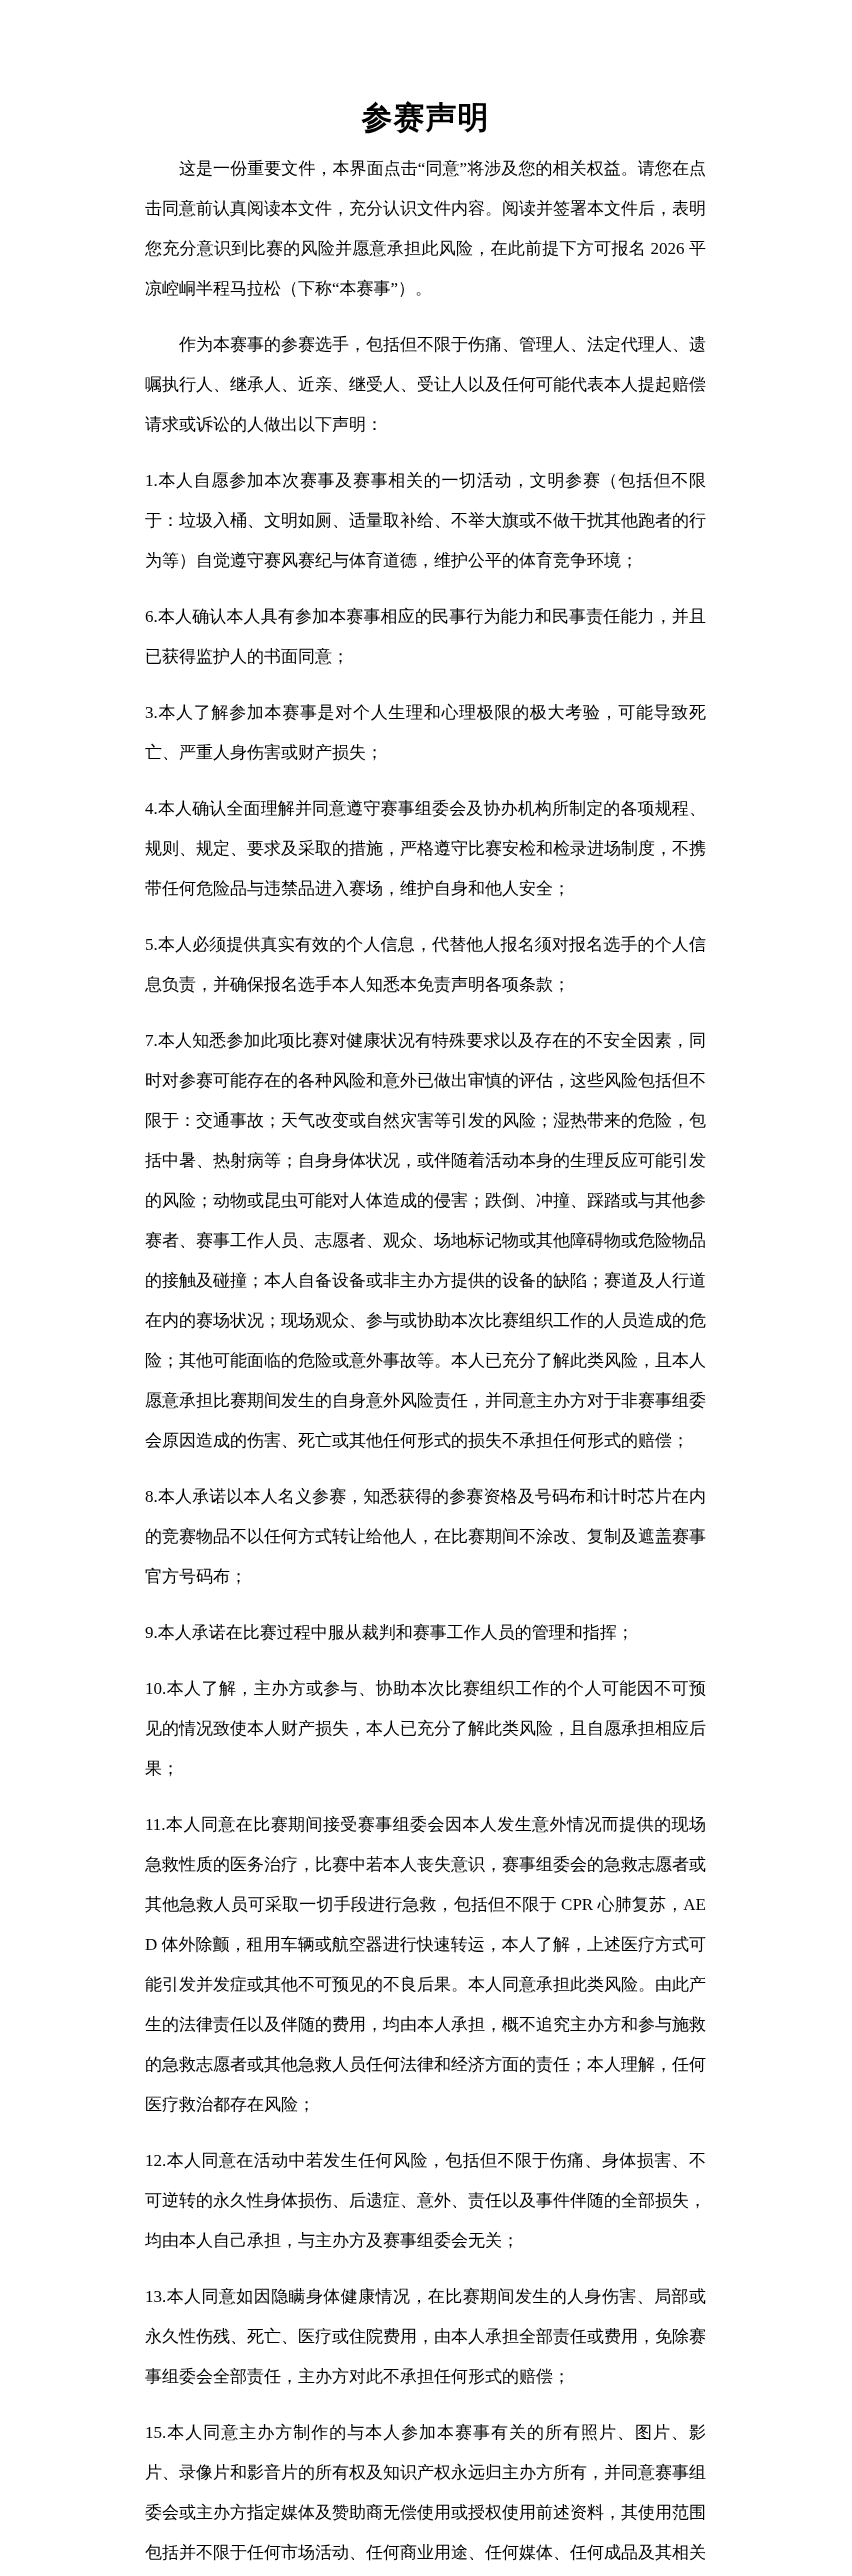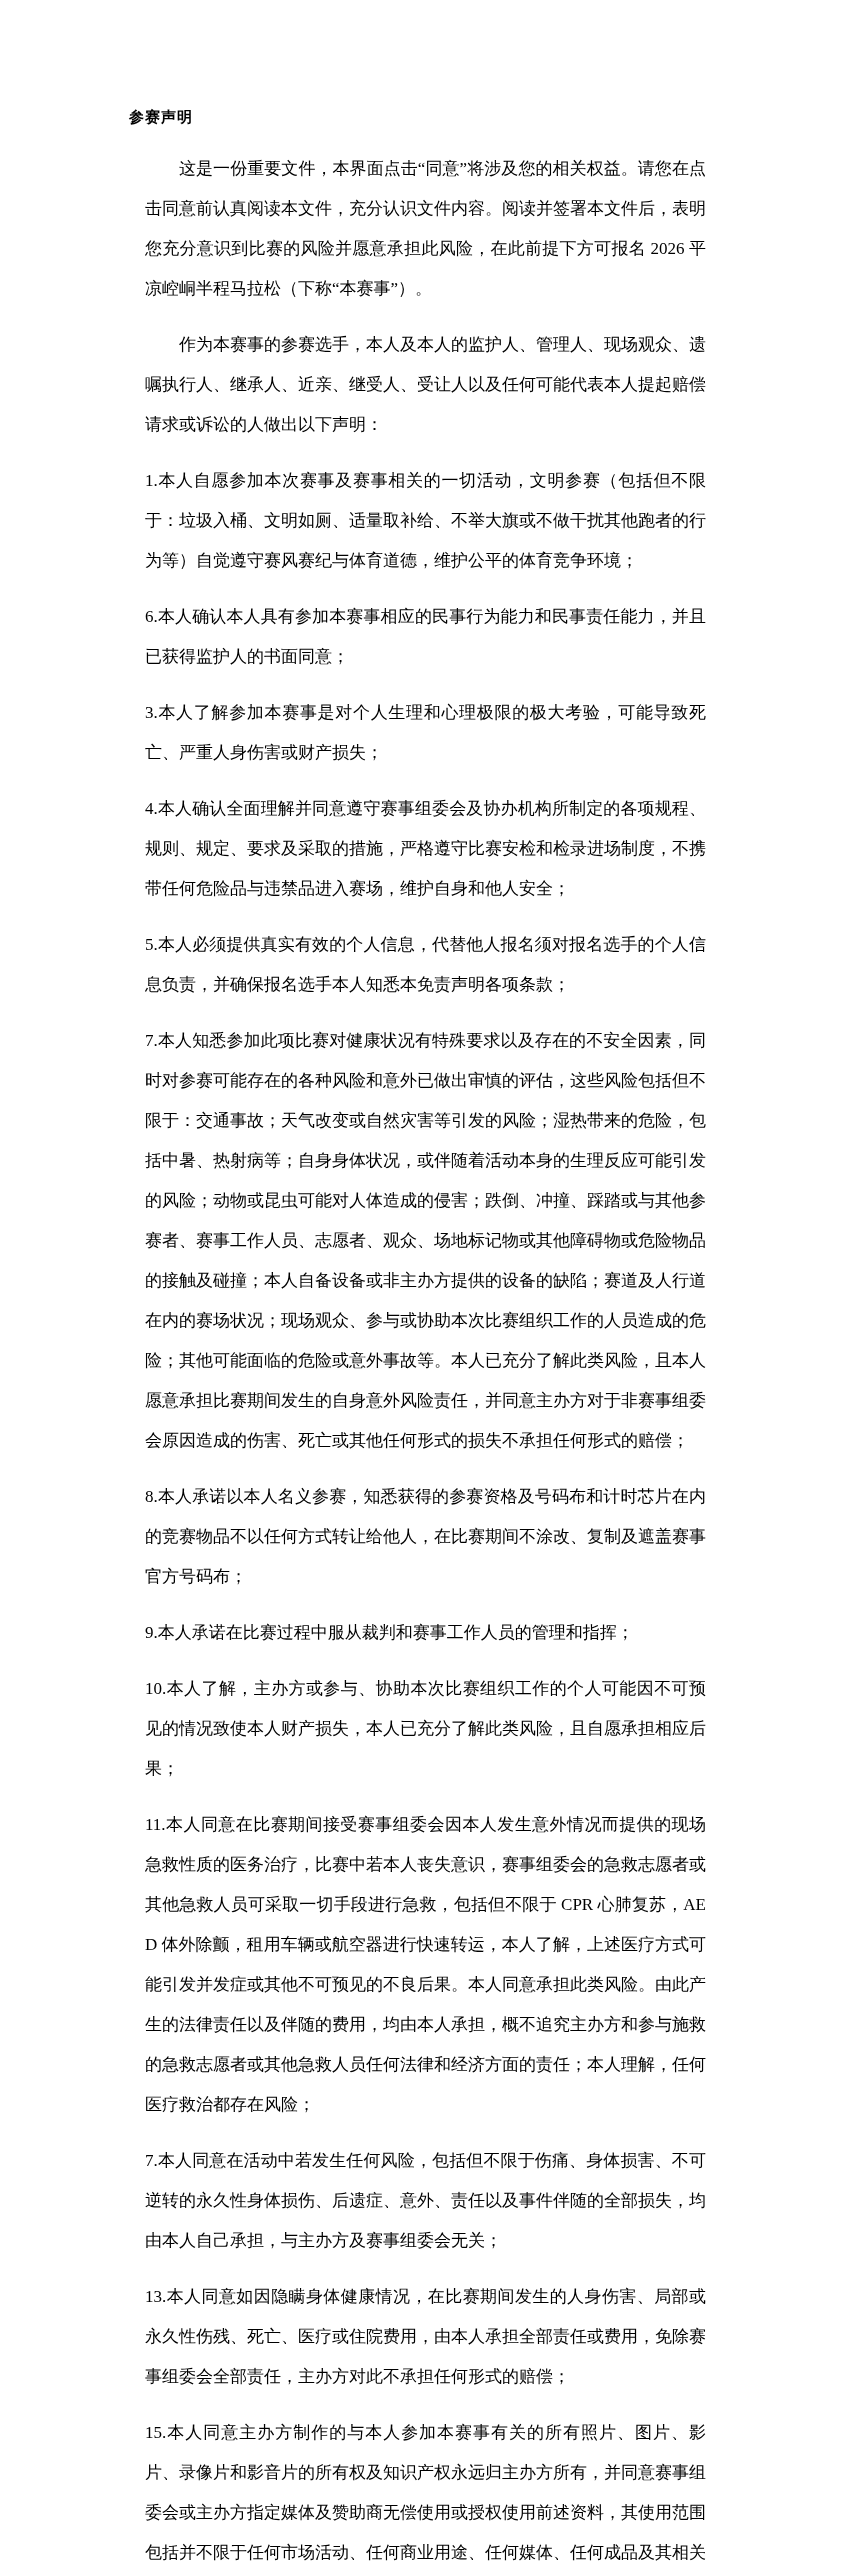--- a/index.html
+++ b/index.html
@@ -14,22 +14,22 @@
     margin: 0 auto;
     background: #ffffff;
     box-sizing: border-box;
     padding: 102px 130px 0 129px;
     color: #000000;
     font-family: "Liberation Serif", "DejaVu Serif", serif;
     overflow: hidden;
   }
   .doc-title {
     margin: 0 0 14.4px 0;
-    text-align: left;
-    font-size: 15px;
+    text-align: center;
+    font-size: 31px;
     font-weight: bold;
     letter-spacing: 1px;
     line-height: 31px;
     color: #000000;
   }
   .doc-para {
     margin: 16px;
     font-size: 17px;
     line-height: 40px;
     text-align: justify;
@@ -42,30 +42,30 @@
   }
 </style>
 </head>
 <body>
 
 <div class="page">
 
   <h1 class="doc-title">参赛声明</h1>
 
   <p class="doc-para indent-2em">这是一份重要文件，本界面点击“同意”将涉及您的相关权益。请您在点击同意前认真阅读本文件，充分认识文件内容。阅读并签署本文件后，表明您充分意识到比赛的风险并愿意承担此风险，在此前提下方可报名 2026 平凉崆峒半程马拉松（下称“本赛事”）。</p>
-  <p class="doc-para indent-2em">作为本赛事的参赛选手，本人及本人的监护人、管理人、现场观众、遗嘱执行人、继承人、近亲、继受人、受让人以及任何可能代表本人提起赔偿请求或诉讼的人做出以下声明：</p>
+  <p class="doc-para indent-2em">作为本赛事的参赛选手，包括但不限于伤痛、管理人、法定代理人、遗嘱执行人、继承人、近亲、继受人、受让人以及任何可能代表本人提起赔偿请求或诉讼的人做出以下声明：</p>
 
   <p class="doc-para">1.本人自愿参加本次赛事及赛事相关的一切活动，文明参赛（包括但不限于：垃圾入桶、文明如厕、适量取补给、不举大旗或不做干扰其他跑者的行为等）自觉遵守赛风赛纪与体育道德，维护公平的体育竞争环境；</p>
   <p class="doc-para">6.本人确认本人具有参加本赛事相应的民事行为能力和民事责任能力，并且已获得监护人的书面同意；</p>
   <p class="doc-para">3.本人了解参加本赛事是对个人生理和心理极限的极大考验，可能导致死亡、严重人身伤害或财产损失；</p>
   <p class="doc-para">4.本人确认全面理解并同意遵守赛事组委会及协办机构所制定的各项规程、规则、规定、要求及采取的措施，严格遵守比赛安检和检录进场制度，不携带任何危险品与违禁品进入赛场，维护自身和他人安全；</p>
   <p class="doc-para">5.本人必须提供真实有效的个人信息，代替他人报名须对报名选手的个人信息负责，并确保报名选手本人知悉本免责声明各项条款；</p>
   <p class="doc-para">7.本人知悉参加此项比赛对健康状况有特殊要求以及存在的不安全因素，同时对参赛可能存在的各种风险和意外已做出审慎的评估，这些风险包括但不限于：交通事故；天气改变或自然灾害等引发的风险；湿热带来的危险，包括中暑、热射病等；自身身体状况，或伴随着活动本身的生理反应可能引发的风险；动物或昆虫可能对人体造成的侵害；跌倒、冲撞、踩踏或与其他参赛者、赛事工作人员、志愿者、观众、场地标记物或其他障碍物或危险物品的接触及碰撞；本人自备设备或非主办方提供的设备的缺陷；赛道及人行道在内的赛场状况；现场观众、参与或协助本次比赛组织工作的人员造成的危险；其他可能面临的危险或意外事故等。本人已充分了解此类风险，且本人愿意承担比赛期间发生的自身意外风险责任，并同意主办方对于非赛事组委会原因造成的伤害、死亡或其他任何形式的损失不承担任何形式的赔偿；</p>
   <p class="doc-para">8.本人承诺以本人名义参赛，知悉获得的参赛资格及号码布和计时芯片在内的竞赛物品不以任何方式转让给他人，在比赛期间不涂改、复制及遮盖赛事官方号码布；</p>
   <p class="doc-para">9.本人承诺在比赛过程中服从裁判和赛事工作人员的管理和指挥；</p>
   <p class="doc-para">10.本人了解，主办方或参与、协助本次比赛组织工作的个人可能因不可预见的情况致使本人财产损失，本人已充分了解此类风险，且自愿承担相应后果；</p>
   <p class="doc-para">11.本人同意在比赛期间接受赛事组委会因本人发生意外情况而提供的现场急救性质的医务治疗，比赛中若本人丧失意识，赛事组委会的急救志愿者或其他急救人员可采取一切手段进行急救，包括但不限于 CPR 心肺复苏，AED 体外除颤，租用车辆或航空器进行快速转运，本人了解，上述医疗方式可能引发并发症或其他不可预见的不良后果。本人同意承担此类风险。由此产生的法律责任以及伴随的费用，均由本人承担，概不追究主办方和参与施救的急救志愿者或其他急救人员任何法律和经济方面的责任；本人理解，任何医疗救治都存在风险；</p>
-  <p class="doc-para">7.本人同意在活动中若发生任何风险，包括但不限于伤痛、身体损害、不可逆转的永久性身体损伤、后遗症、意外、责任以及事件伴随的全部损失，均由本人自己承担，与主办方及赛事组委会无关；</p>
+  <p class="doc-para">12.本人同意在活动中若发生任何风险，包括但不限于伤痛、身体损害、不可逆转的永久性身体损伤、后遗症、意外、责任以及事件伴随的全部损失，均由本人自己承担，与主办方及赛事组委会无关；</p>
   <p class="doc-para">13.本人同意如因隐瞒身体健康情况，在比赛期间发生的人身伤害、局部或永久性伤残、死亡、医疗或住院费用，由本人承担全部责任或费用，免除赛事组委会全部责任，主办方对此不承担任何形式的赔偿；</p>
   <p class="doc-para">15.本人同意主办方制作的与本人参加本赛事有关的所有照片、图片、影片、录像片和影音片的所有权及知识产权永远归主办方所有，并同意赛事组委会或主办方指定媒体及赞助商无偿使用或授权使用前述资料，其使用范围包括并不限于任何市场活动、任何商业用途、任何媒体、任何成品及其相关广告品；</p>
 
 </div>
 
 
 </body></html>

